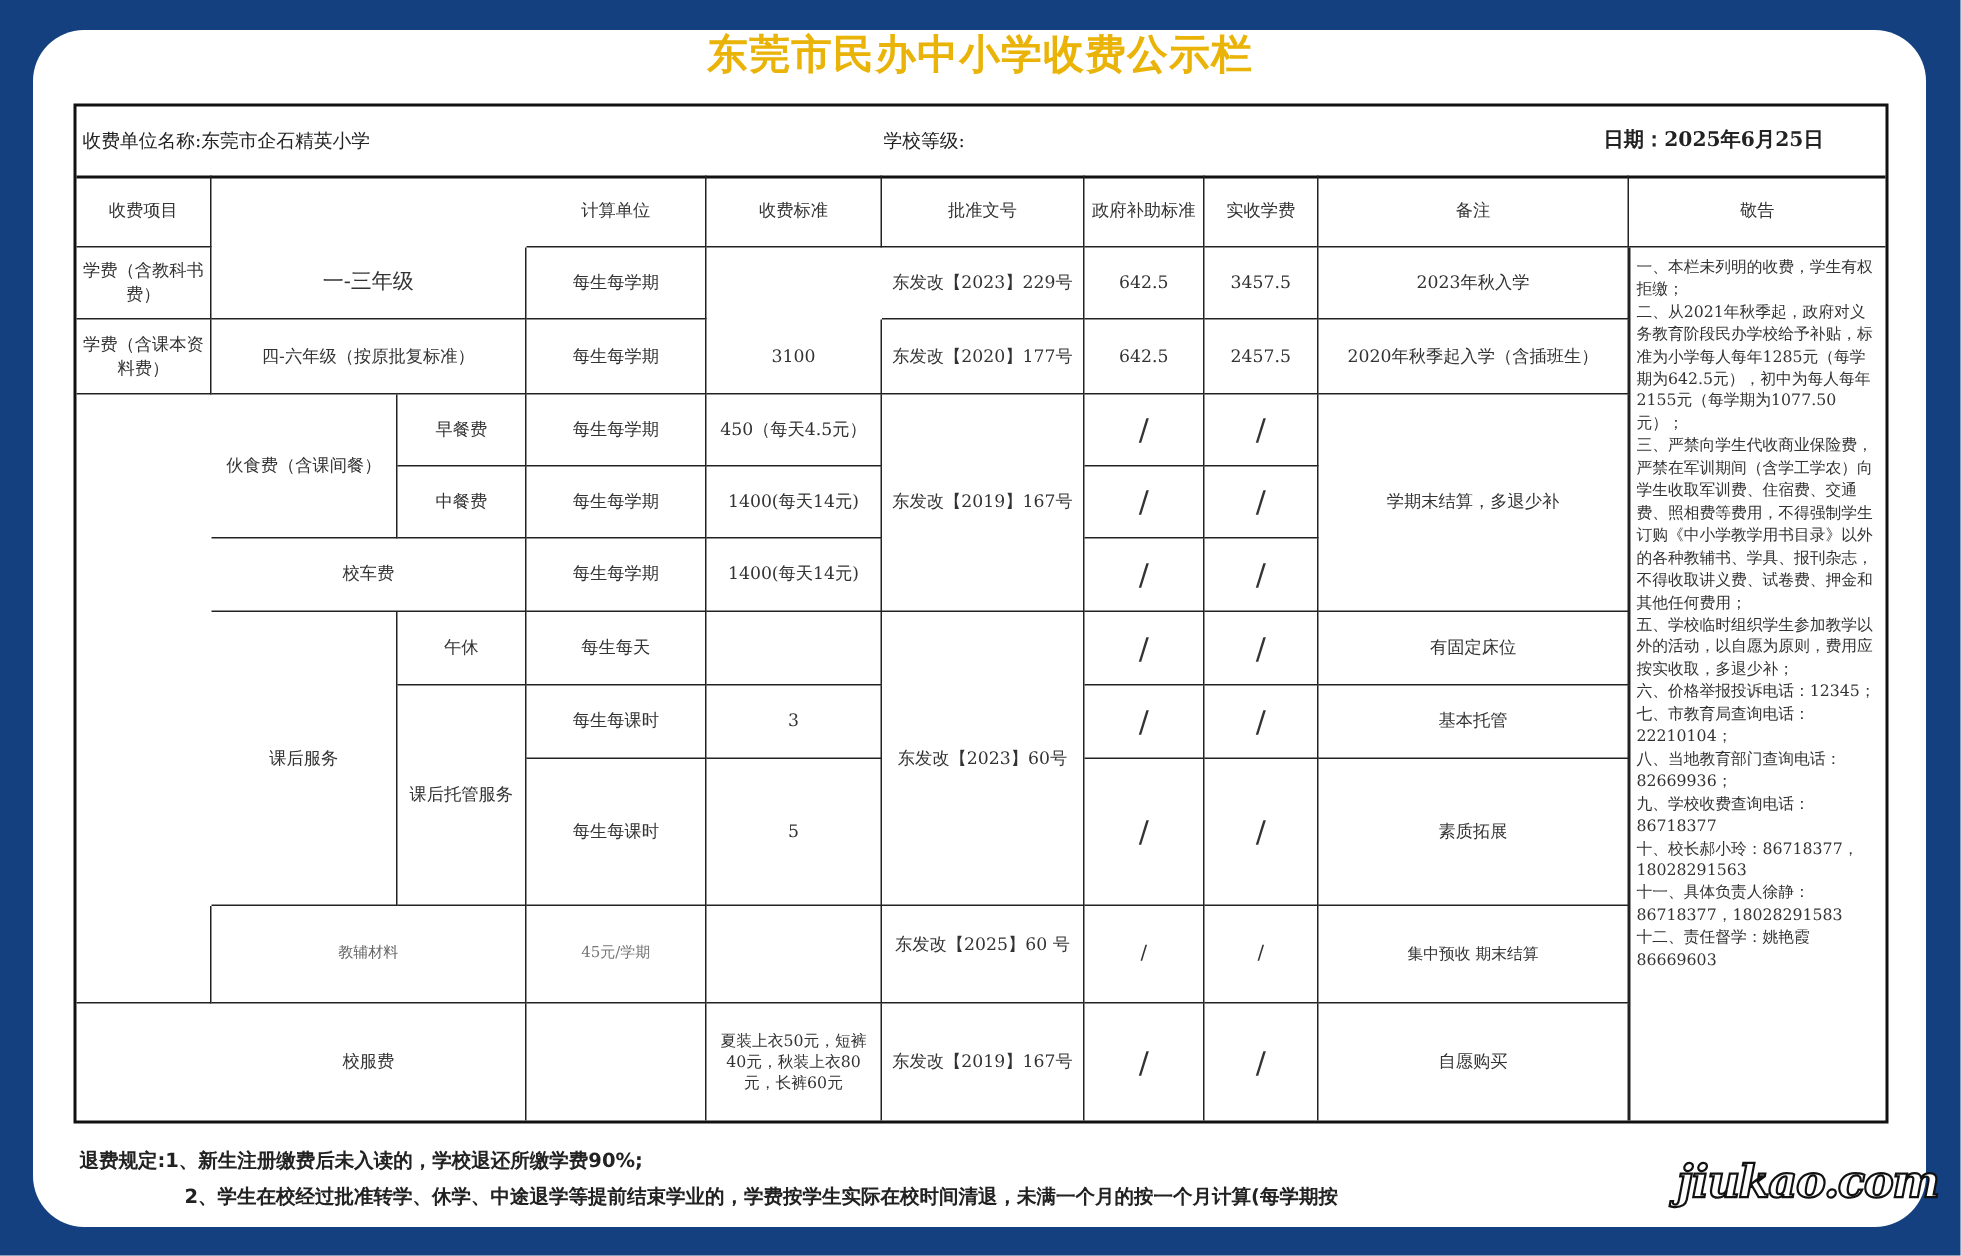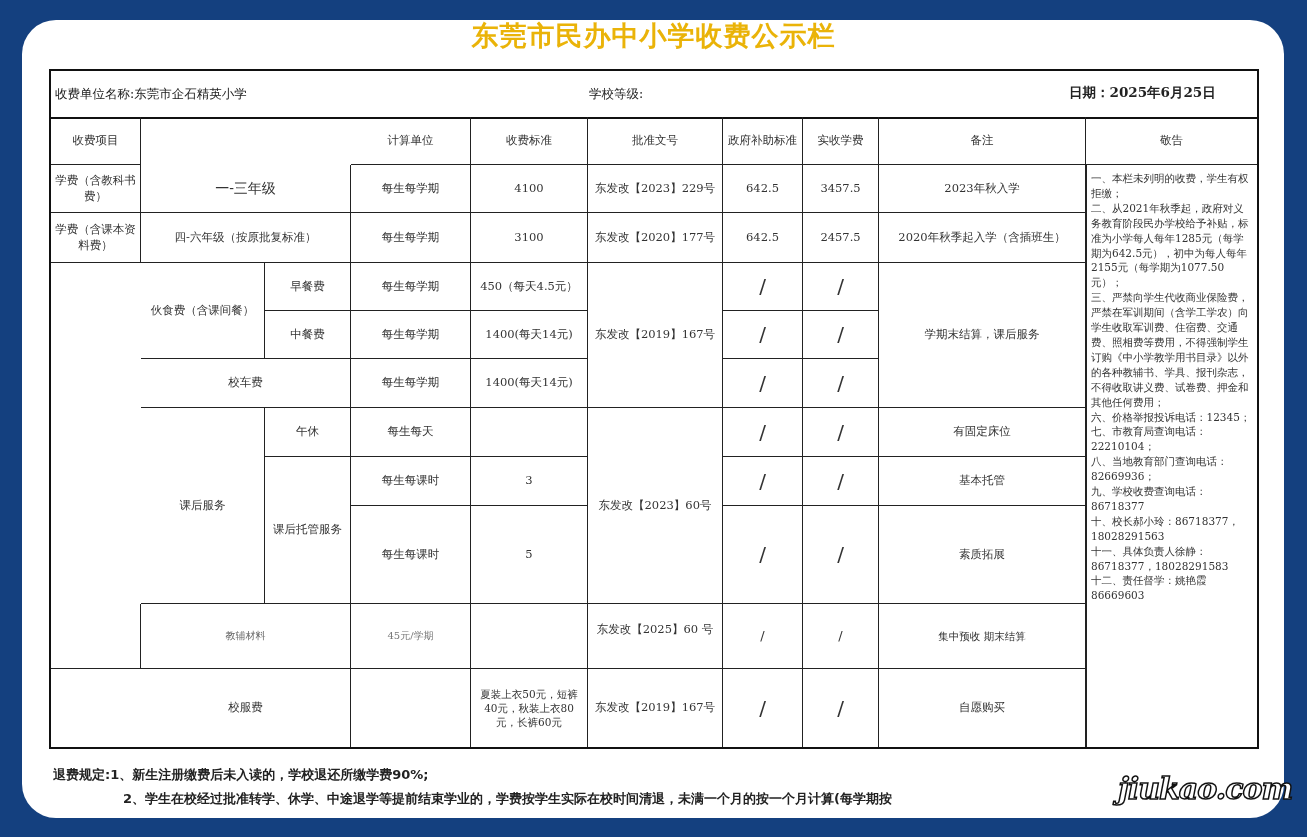--- a/index.html
+++ b/index.html
@@ -37,21 +37,20 @@
     <div class="c hd" style="left:537px;top:0;width:135px;height:48px">批准文号</div>
     <div class="c hd" style="left:420px;top:0;width:117px;height:48px">收费标准</div>
     <div class="c hd" style="left:672px;top:0;width:80px;height:48px">政府补助标准</div>
     <div class="c hd" style="left:752px;top:0;width:76px;height:48px">实收学费</div>
     <div class="c hd" style="left:828px;top:0;width:207px;height:48px">备注</div>
     <div class="c hd" style="left:1035px;top:0;width:171px;height:48px;border-right:none">敬告</div>
 
     <div class="c" style="left:0;top:48px;width:90px;height:48px">学费（含教科书费）</div>
     <div class="c" style="left:90px;top:48px;width:210px;height:48px;font-size:14px">一-三年级</div>
     <div class="c" style="left:300px;top:48px;width:120px;height:48px">每生每学期</div>
-    <div class="c" style="left:420px;top:48px;width:117px;height:48px">4100</div>
     <div class="c" style="left:537px;top:48px;width:135px;height:48px">东发改【2023】229号</div>
     <div class="c" style="left:672px;top:48px;width:80px;height:48px">642.5</div>
     <div class="c" style="left:752px;top:48px;width:76px;height:48px">3457.5</div>
     <div class="c" style="left:828px;top:48px;width:207px;height:48px">2023年秋入学</div>
 
     <div class="c" style="left:0;top:96px;width:90px;height:50px">学费（含课本资料费）</div>
     <div class="c" style="left:90px;top:96px;width:210px;height:50px">四-六年级（按原批复标准）</div>
     <div class="c" style="left:300px;top:96px;width:120px;height:50px">每生每学期</div>
     <div class="c" style="left:420px;top:96px;width:117px;height:50px">3100</div>
     <div class="c" style="left:537px;top:96px;width:135px;height:50px">东发改【2020】177号</div>
@@ -70,21 +69,21 @@
     <div class="c" style="left:90px;top:242px;width:210px;height:49px">校车费</div>
     <div class="c" style="left:300px;top:242px;width:120px;height:49px">每生每学期</div>
     <div class="c" style="left:420px;top:242px;width:117px;height:49px">1400(每天14元)</div>
     <div class="c" style="left:537px;top:146px;width:135px;height:145px">东发改【2019】167号</div>
     <div class="c slash" style="left:672px;top:146px;width:80px;height:48px">/</div>
     <div class="c slash" style="left:752px;top:146px;width:76px;height:48px">/</div>
     <div class="c slash" style="left:672px;top:194px;width:80px;height:48px">/</div>
     <div class="c slash" style="left:752px;top:194px;width:76px;height:48px">/</div>
     <div class="c slash" style="left:672px;top:242px;width:80px;height:49px">/</div>
     <div class="c slash" style="left:752px;top:242px;width:76px;height:49px">/</div>
-    <div class="c" style="left:828px;top:146px;width:207px;height:145px">学期末结算，课后服务</div>
+    <div class="c" style="left:828px;top:146px;width:207px;height:145px">学期末结算，多退少补</div>
 
     <div class="c" style="left:90px;top:291px;width:124px;height:196px">课后服务</div>
     <div class="c" style="left:214px;top:291px;width:86px;height:49px">午休</div>
     <div class="c" style="left:300px;top:291px;width:120px;height:49px">每生每天</div>
     <div class="c" style="left:420px;top:291px;width:117px;height:49px"></div>
     <div class="c" style="left:214px;top:340px;width:86px;height:147px">课后托管服务</div>
     <div class="c" style="left:300px;top:340px;width:120px;height:49px">每生每课时</div>
     <div class="c" style="left:420px;top:340px;width:117px;height:49px">3</div>
     <div class="c" style="left:300px;top:389px;width:120px;height:98px">每生每课时</div>
     <div class="c" style="left:420px;top:389px;width:117px;height:98px">5</div>
@@ -113,20 +112,21 @@
     <div class="c" style="left:420px;top:552px;width:117px;height:78px;border-bottom:none;font-size:10.5px;padding:0 6px">夏装上衣50元，短裤40元，秋装上衣80元，长裤60元</div>
     <div class="c" style="left:537px;top:552px;width:135px;height:78px;border-bottom:none">东发改【2019】167号</div>
     <div class="c slash" style="left:672px;top:552px;width:80px;height:78px;border-bottom:none">/</div>
     <div class="c slash" style="left:752px;top:552px;width:76px;height:78px;border-bottom:none">/</div>
     <div class="c" style="left:828px;top:552px;width:207px;height:78px;border-bottom:none">自愿购买</div>
 
     <div class="notice" style="left:1035px;top:48px;width:171px;height:582px">
       <div>一、本栏未列明的收费，学生有权拒缴；</div>
       <div>二、从2021年秋季起，政府对义务教育阶段民办学校给予补贴，标准为小学每人每年1285元（每学期为642.5元），初中为每人每年2155元（每学期为1077.50元）；</div>
       <div>三、严禁向学生代收商业保险费，严禁在军训期间（含学工学农）向学生收取军训费、住宿费、交通费、照相费等费用，不得强制学生订购《中小学教学用书目录》以外的各种教辅书、学具、报刊杂志，不得收取讲义费、试卷费、押金和其他任何费用；</div>
+      <div>五、学校临时组织学生参加教学以外的活动，以自愿为原则，费用应按实收取，多退少补；</div>
       <div>六、价格举报投诉电话：12345；</div>
       <div>七、市教育局查询电话：22210104；</div>
       <div>八、当地教育部门查询电话：82669936；</div>
       <div>九、学校收费查询电话：86718377</div>
       <div>十、校长郝小玲：86718377，18028291563</div>
       <div>十一、具体负责人徐静：86718377，18028291583</div>
       <div>十二、责任督学：姚艳霞86669603</div>
     </div>
   </div>
 </div>

